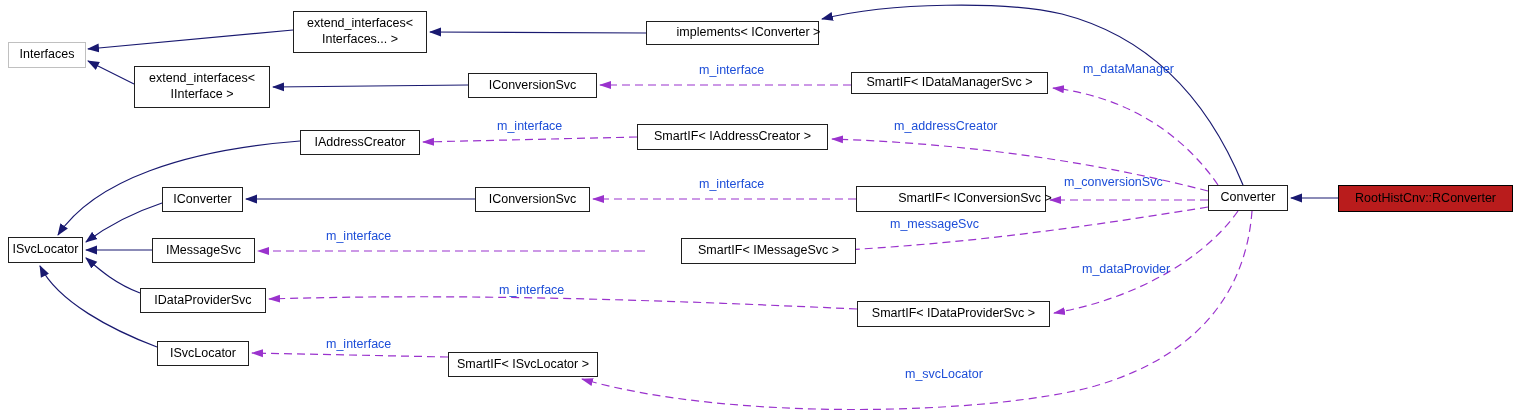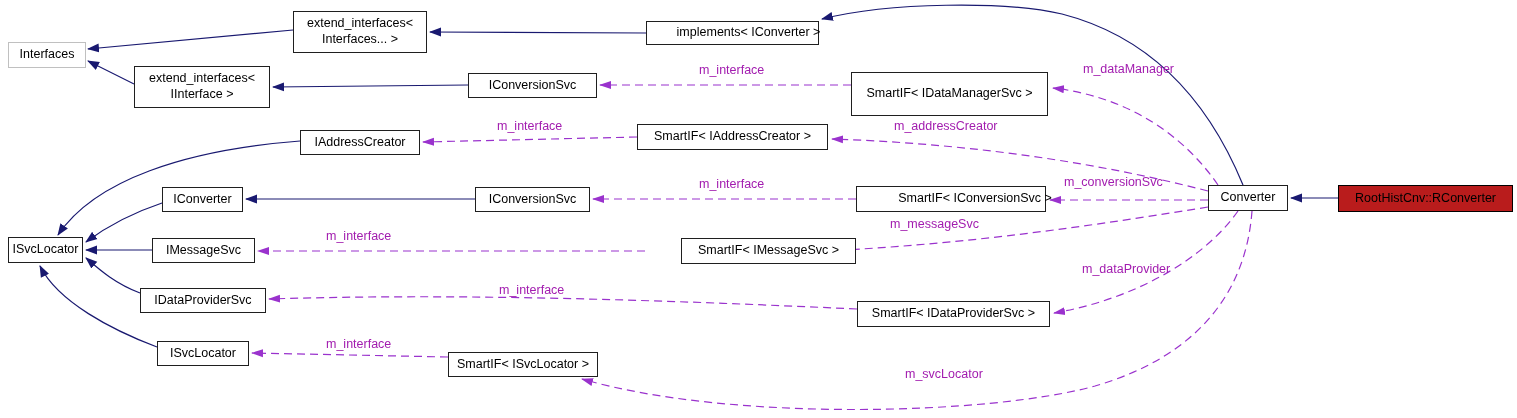--- a/index.html
+++ b/index.html
@@ -33,21 +33,21 @@
     line-height: 1.25;
     color: #000000;
     white-space: nowrap;
     cursor: pointer;
   }
   .node.muted { border-color: #c0c0c0; }
   .node.highlight { background: #b91c1c; border-color: #000000; cursor: default; }
   .edge-label {
     position: absolute;
     font-size: 12.5px;
-    color: #a21caf;
+    color: #1d4ed8;
     white-space: nowrap;
   }
 </style>
 </head>
 <body>
 
 <div class="diagram">
   <svg class="edge-layer" id="edge-layer" width="1517" height="418" viewBox="0 0 1517 418" xmlns="http://www.w3.org/2000/svg">
     <defs>
       <marker id="arrow-inherit" markerWidth="13" markerHeight="10" refX="11" refY="5" orient="auto" markerUnits="userSpaceOnUse">
@@ -93,21 +93,21 @@
       <div class="node" style="left: 134px; top: 66px; width: 136px; height: 42px;">
         <div>extend_interfaces&lt;</div>
         <div>IInterface &gt;</div>
       </div>
       <div class="node" style="left: 646px; top: 21px; width: 173px; height: 24px; padding-left: 32px;">
         <div>implements&lt; IConverter &gt;</div>
       </div>
       <div class="node" style="left: 468px; top: 73px; width: 129px; height: 25px;">
         <div>IConversionSvc</div>
       </div>
-      <div class="node" style="left: 851px; top: 72px; width: 197px; height: 44px;">
+      <div class="node" style="left: 851px; top: 72px; width: 197px; height: 22px;">
         <div>SmartIF&lt; IDataManagerSvc &gt;</div>
       </div>
       <div class="node" style="left: 300px; top: 130px; width: 120px; height: 25px;">
         <div>IAddressCreator</div>
       </div>
       <div class="node" style="left: 637px; top: 124px; width: 191px; height: 26px;">
         <div>SmartIF&lt; IAddressCreator &gt;</div>
       </div>
       <div class="node" style="left: 162px; top: 187px; width: 81px; height: 25px;">
         <div>IConverter</div>

